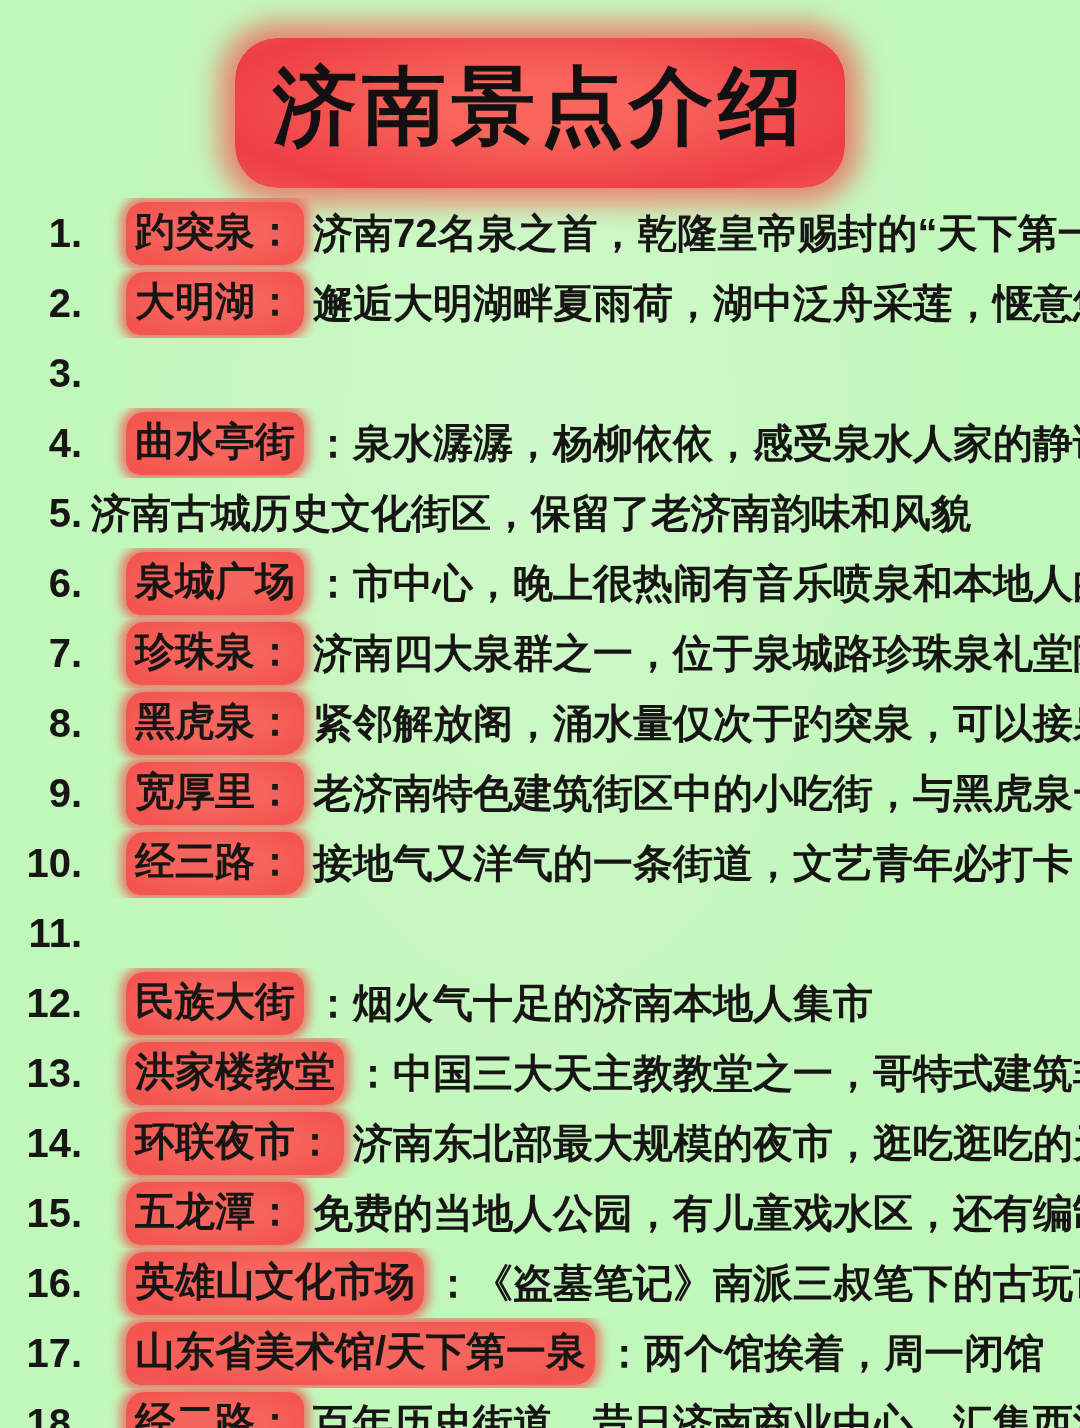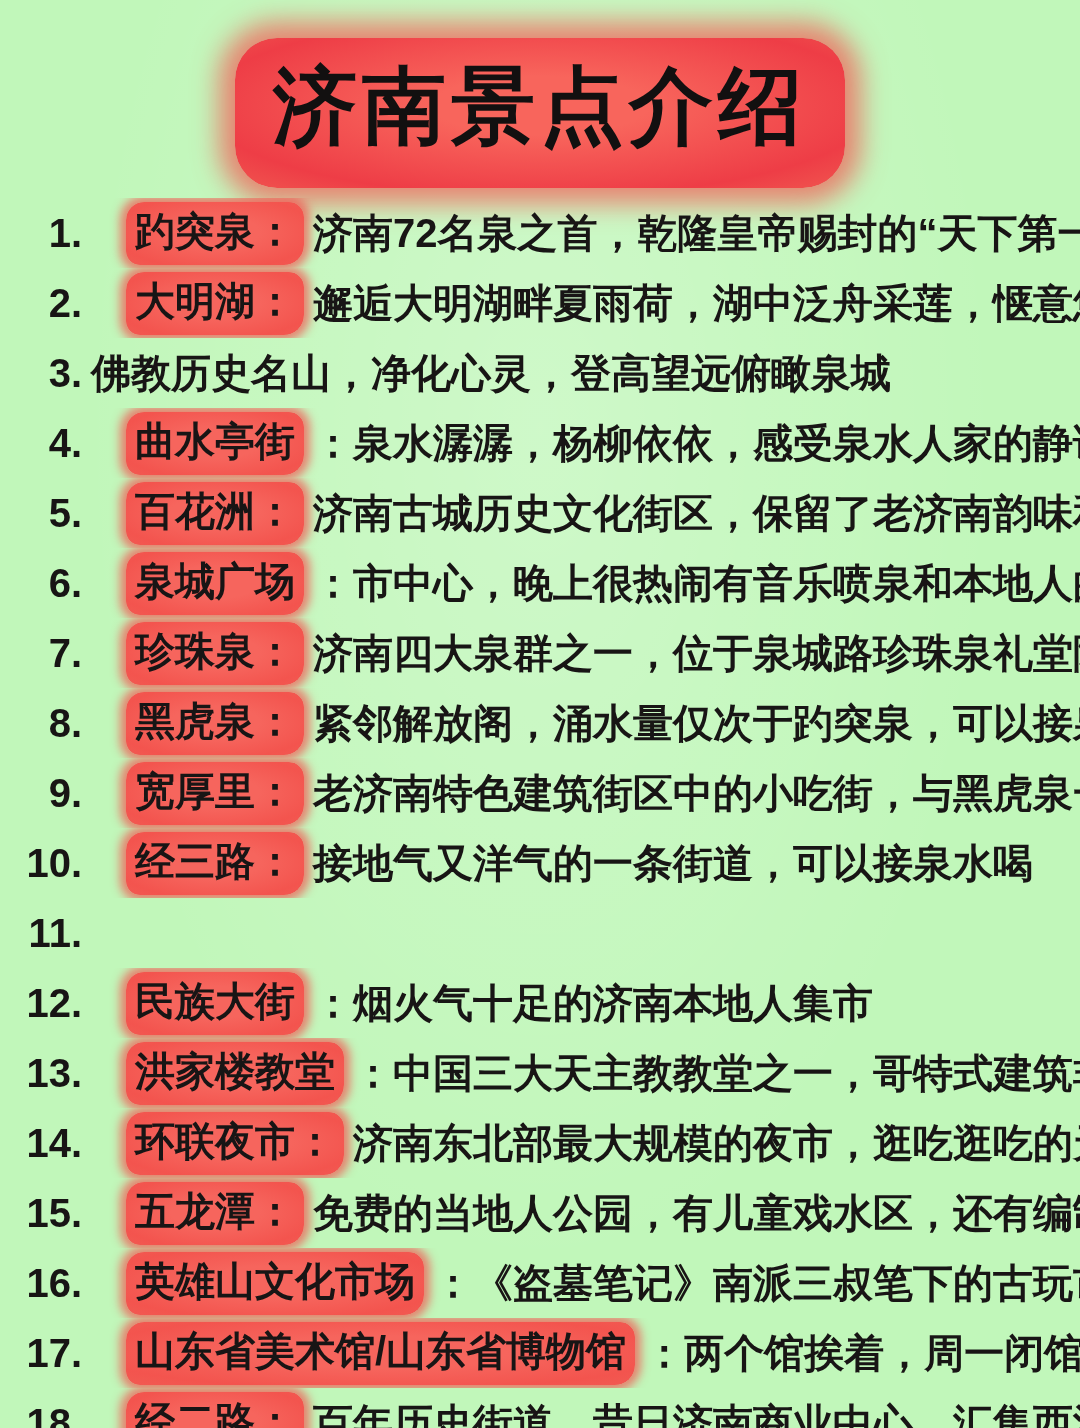--- a/index.html
+++ b/index.html
@@ -87,30 +87,28 @@
     <span class="hl">趵突泉：</span>
     <span class="rest">济南72名泉之首，乾隆皇帝赐封的“天下第一泉”</span>
   </div>
       <div class="row">
     <span class="num">2.</span>
     <span class="hl">大明湖：</span>
     <span class="rest">邂逅大明湖畔夏雨荷，湖中泛舟采莲，惬意悠闲</span>
   </div>
       <div class="row">
     <span class="num">3.</span>
-    <span class="rest">佛教历史名山，净化心灵，登高望远俯瞰泉城</span>
   </div>
       <div class="row">
     <span class="num">4.</span>
     <span class="hl">曲水亭街</span>
     <span class="rest">：泉水潺潺，杨柳依依，感受泉水人家的静谧时光</span>
   </div>
       <div class="row">
     <span class="num">5.</span>
-    <span class="hl">百花洲：</span>
     <span class="rest">济南古城历史文化街区，保留了老济南韵味和风貌</span>
   </div>
       <div class="row">
     <span class="num">6.</span>
     <span class="hl">泉城广场</span>
     <span class="rest">：市中心，晚上很热闹有音乐喷泉和本地人的夜生活</span>
   </div>
       <div class="row">
     <span class="num">7.</span>
     <span class="hl">珍珠泉：</span>
@@ -122,21 +120,21 @@
     <span class="rest">紧邻解放阁，涌水量仅次于趵突泉，可以接泉水喝</span>
   </div>
       <div class="row">
     <span class="num">9.</span>
     <span class="hl">宽厚里：</span>
     <span class="rest">老济南特色建筑街区中的小吃街，与黑虎泉一路之隔</span>
   </div>
       <div class="row">
     <span class="num">10.</span>
     <span class="hl">经三路：</span>
-    <span class="rest">接地气又洋气的一条街道，可以接泉水喝</span>
+    <span class="rest">接地气又洋气的一条街道，文艺青年必打卡</span>
   </div>
       <div class="row">
     <span class="num">11.</span>
   </div>
       <div class="row">
     <span class="num">12.</span>
     <span class="hl">民族大街</span>
     <span class="rest">：烟火气十足的济南本地人集市</span>
   </div>
       <div class="row">
@@ -154,21 +152,21 @@
     <span class="hl">五龙潭：</span>
     <span class="rest">免费的当地人公园，有儿童戏水区，还有编制胖锦鲤</span>
   </div>
       <div class="row">
     <span class="num">16.</span>
     <span class="hl">英雄山文化市场</span>
     <span class="rest">：《盗墓笔记》南派三叔笔下的古玩市场</span>
   </div>
       <div class="row">
     <span class="num">17.</span>
-    <span class="hl">山东省美术馆/山东省博物馆</span>
+    <span class="hl">山东省美术馆/天下第一泉</span>
     <span class="rest">：两个馆挨着，周一闭馆</span>
   </div>
       <div class="row">
     <span class="num">18.</span>
     <span class="hl">经二路：</span>
     <span class="rest">百年历史街道，昔日济南商业中心，汇集西洋建筑</span>
   </div>
     </div>
 </div>
 

